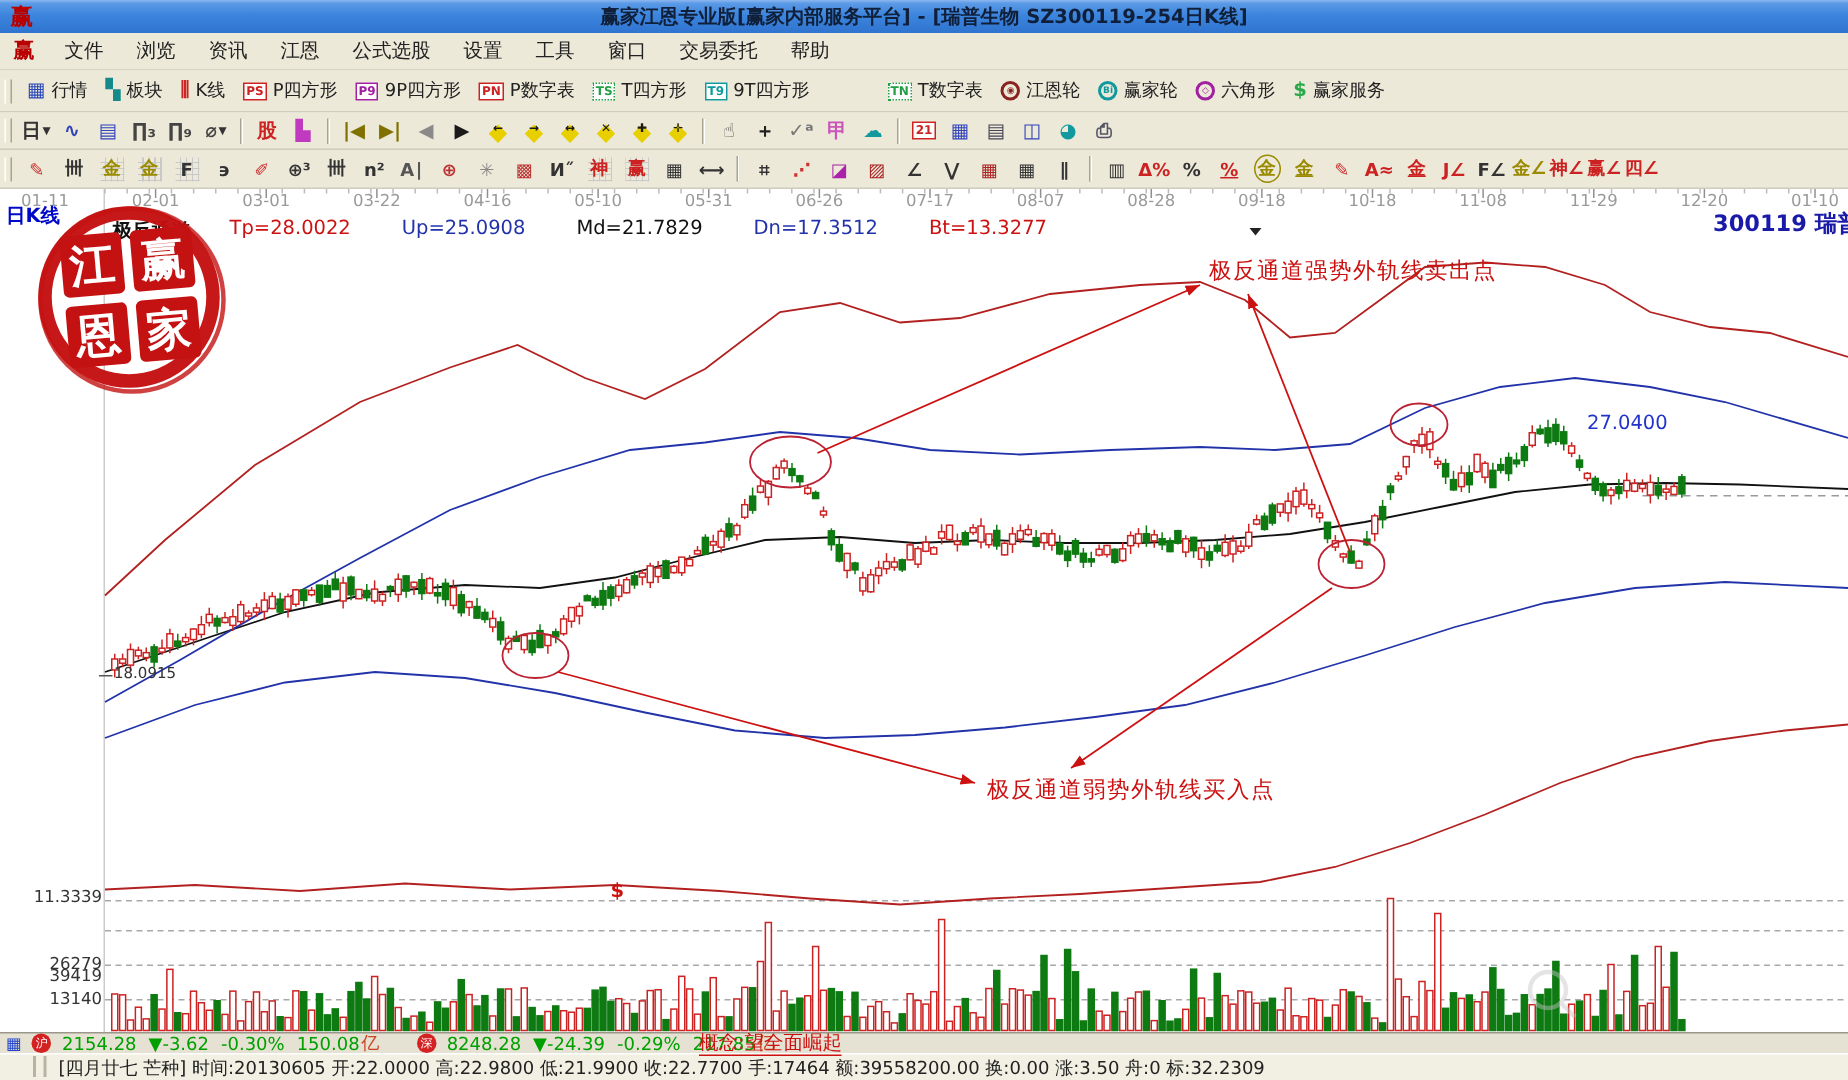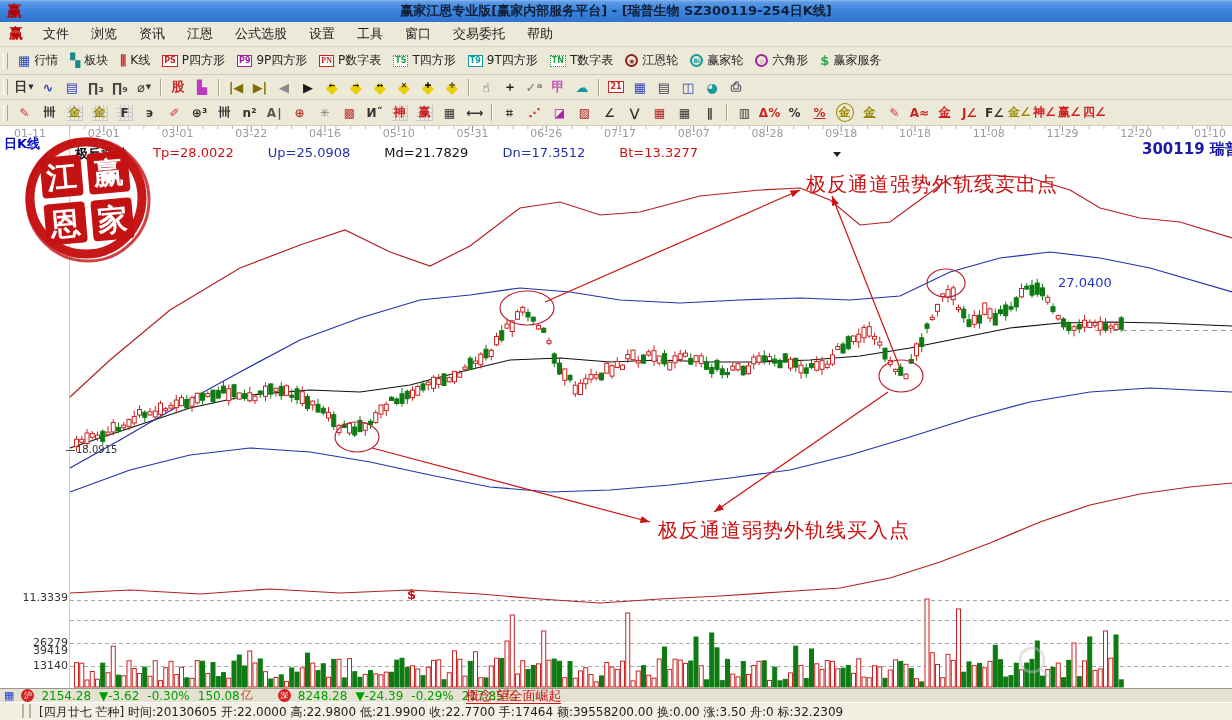--- a/index.html
+++ b/index.html
@@ -43,21 +43,21 @@
   .tb3-chip.circ span{border:1px solid currentColor;border-radius:50%;padding:0 2px;}
   
   .chart{position:relative;width:1124px;height:562px;background:#fff;}
   .chart svg{position:absolute;left:0;top:0;}
   .dates{position:absolute;left:0;top:1px;height:12px;width:100%;font-size:11px;color:#9a9a9a;}
   .dates span{position:absolute;top:0;width:44px;text-align:center;}
   .period-label{position:absolute;left:4px;top:9px;font-size:13px;color:#0008c8;font-weight:bold;text-align:center;}
   .ind-row{position:absolute;left:75px;top:19px;display:flex;gap:26px;font-size:13px;}
   .ind-name{color:#111;font-weight:bold;}
   .stock-label{position:absolute;left:1142px;top:14px;font-size:15px;color:#1a1aa8;font-weight:bold;white-space:nowrap;}
-  .note{position:absolute;color:#cc1111;font-size:20px;letter-spacing:1px;white-space:nowrap;}
+  .note{position:absolute;color:#cc1111;font-size:15px;letter-spacing:1px;white-space:nowrap;}
   .p-high{position:absolute;left:1058px;top:149px;font-size:13px;color:#2233cc;}
   .p-start{position:absolute;left:76px;top:318px;font-size:10px;color:#333;}
   .p-bottom{position:absolute;left:18px;width:50px;top:465px;font-size:11px;color:#333;text-align:right;}
   .vol-scale span{position:absolute;left:18px;width:50px;font-size:11px;color:#333;text-align:right;}
   .dollar{position:absolute;left:407px;top:461px;font-size:13px;font-weight:bold;color:#cc1111;}
   
   .statusbar{height:14px;background:#e6e2d3;border-top:1px solid #9a968a;display:flex;align-items:center;
              font-size:12px;box-sizing:border-box;position:relative;overflow:visible;}
   .sb-grid{color:#2244cc;font-size:11px;margin:0 4px;line-height:13px;}
   .sb-badge{width:13px;height:13px;border-radius:50%;background:#d42222;color:#fff;font-size:8px;
@@ -118,33 +118,33 @@
       </div>
       <div class="tb-btn">
         <span class="ic-box" style="color: rgb(204, 34, 34); border-color: rgb(204, 34, 34);">PS</span>
         <span>P四方形</span>
       </div>
       <div class="tb-btn">
         <span class="ic-box" style="color: rgb(160, 32, 160); border-color: rgb(160, 32, 160);">P9</span>
         <span>9P四方形</span>
       </div>
       <div class="tb-btn">
-        <span class="ic-box" style="color: rgb(204, 34, 34); border-color: rgb(204, 34, 34); font-family: Liberation Serif, serif;">PN</span>
+        <span class="ic-box" style="color: rgb(204, 34, 34); border-color: rgb(204, 34, 34);">PN</span>
         <span>P数字表</span>
       </div>
       <div class="tb-btn">
         <span class="ic-box dotted" style="color: rgb(34, 160, 68); border-color: rgb(34, 160, 68);">TS</span>
         <span>T四方形</span>
       </div>
       <div class="tb-btn">
         <span class="ic-box" style="color: rgb(17, 153, 158); border-color: rgb(17, 153, 158);">T9</span>
         <span>9T四方形</span>
       </div>
       <div class="tb-btn">
-        <span class="ic-box dotted" style="color: rgb(34, 160, 68); border-color: rgb(34, 160, 68);">TN</span>
+        <span class="ic-box dotted" style="color: rgb(34, 160, 68); border-color: rgb(34, 160, 68); margin-left: 40px;">TN</span>
         <span>T数字表</span>
       </div>
       <div class="tb-btn">
         <span class="ic-circle" style="color: rgb(139, 34, 34); border-color: rgb(139, 34, 34);">◉</span>
         <span>江恩轮</span>
       </div>
       <div class="tb-btn">
         <span class="ic-circle" style="color: rgb(17, 153, 158); border-color: rgb(17, 153, 158);">Bi</span>
         <span>赢家轮</span>
       </div>

